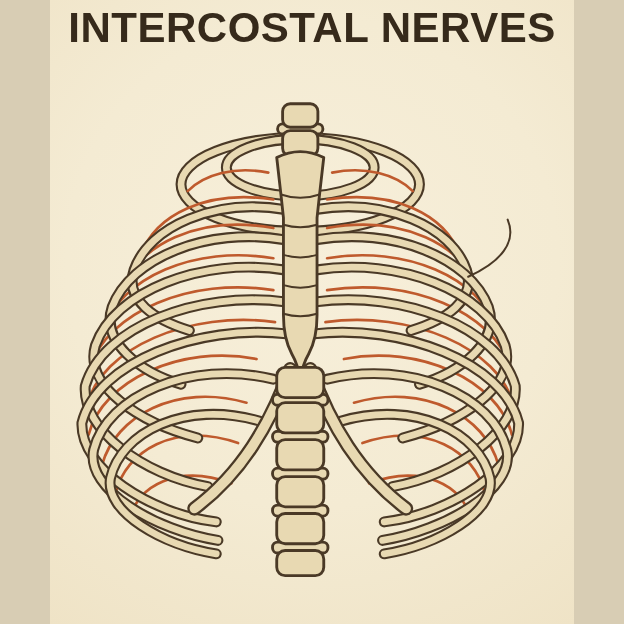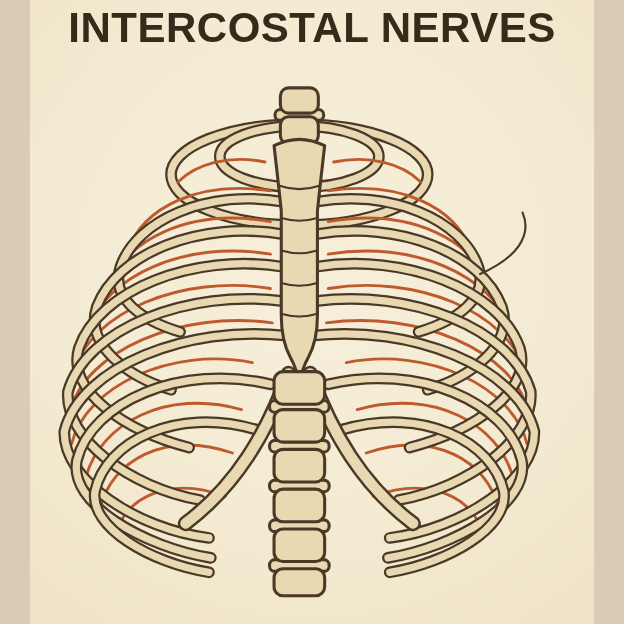--- a/index.html
+++ b/index.html
@@ -4,21 +4,21 @@
 <style>
   :root{
     --background:#f4ebd3;
     --outline:#4a3926;
     --bone-fill:#e8d9b2;
     --nerve:#bf5a2d;
     --text:#362a1b;
   }
   html,body{margin:0;padding:0;background:#d8cdb4;}
   .stage{
-    position:relative;width:564px;height:624px;margin:0 auto;
+    position:relative;width:524px;height:624px;margin:0 auto;
     background:radial-gradient(circle at 50% 42%, #f7efda 0%, var(--background) 55%, #efe3c6 100%);
     font-family:"Liberation Sans",sans-serif;overflow:hidden;
   }
   .stage svg{position:absolute;left:0;top:0;width:100%;height:100%;}
   .title{
     position:absolute;top:4px;left:0;width:100%;text-align:center;
     font-size:42px;font-weight:800;letter-spacing:.5px;color:var(--text);
   }
   .annotation{
     position:absolute;left:472px;top:132px;width:150px;text-align:center;

